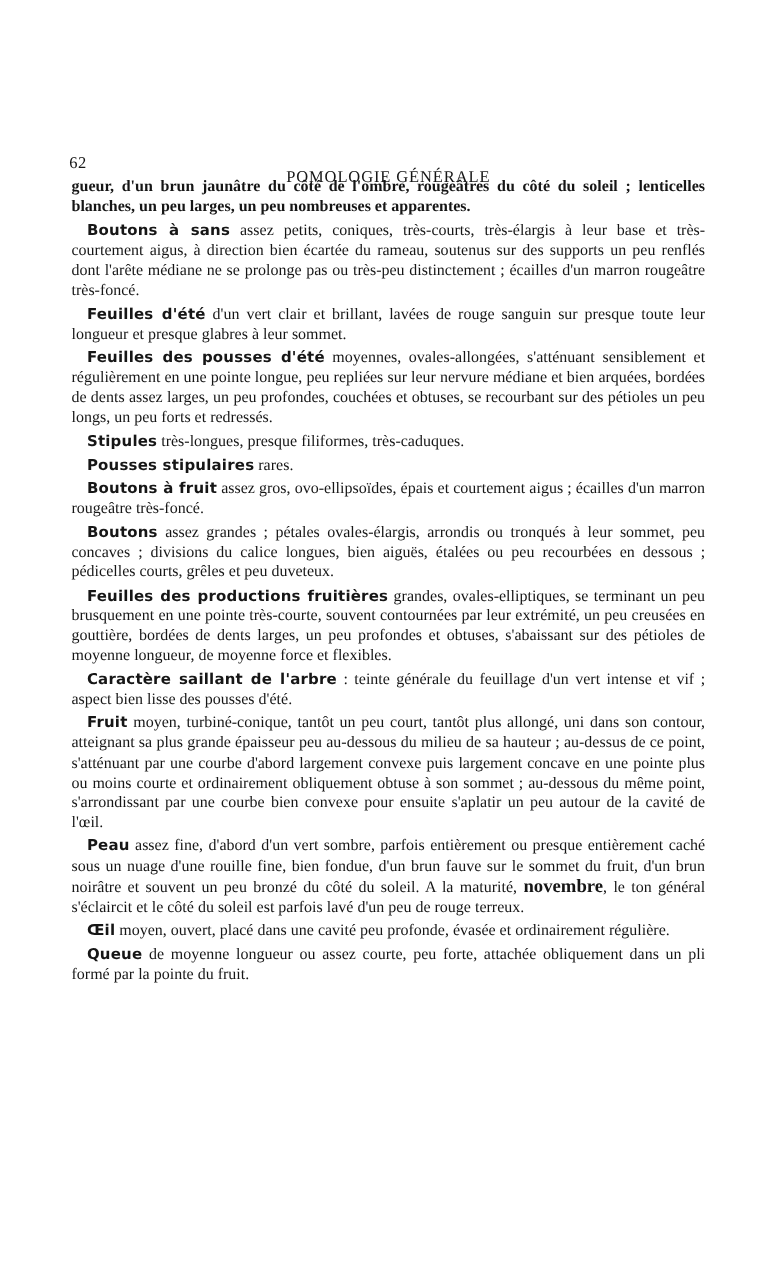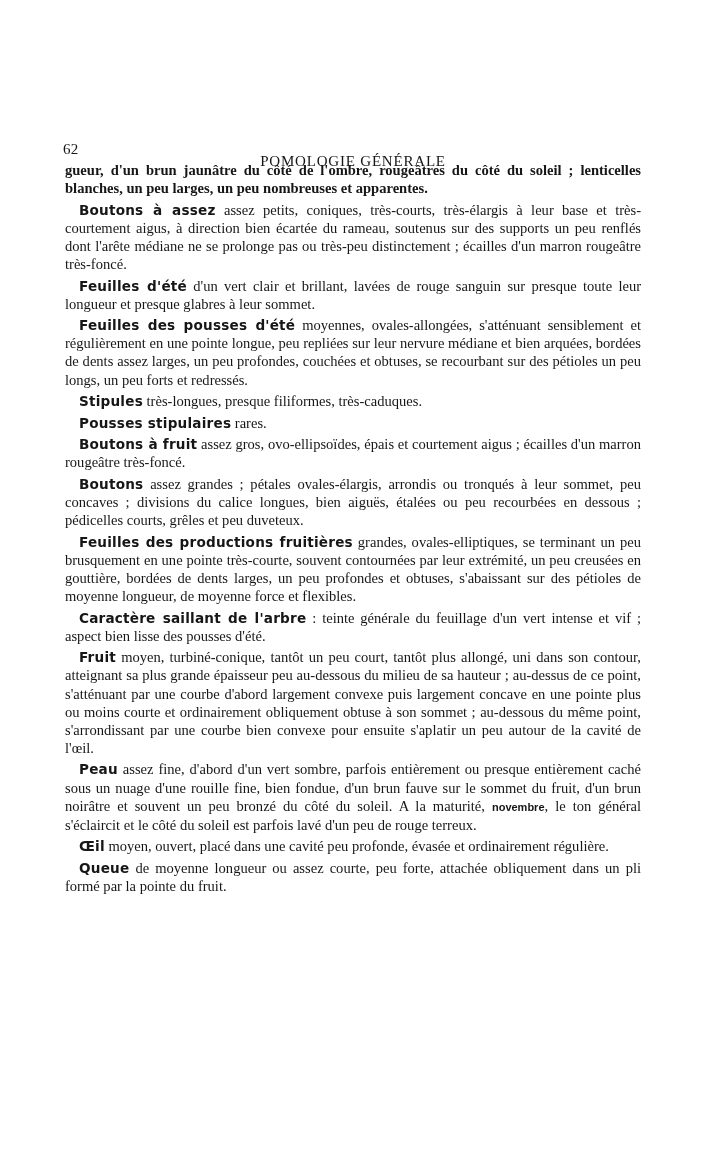--- a/index.html
+++ b/index.html
@@ -7,37 +7,37 @@
          font-family: "Liberation Serif", "DejaVu Serif", serif; color: #161616; }
   .page { position: absolute; left: 65px; top: 141px; width: 576px; }
   .header { position: relative; height: 20px; font-size: 15px; letter-spacing: 0.3px; }
   .folio { position: absolute; left: -2px; top: 0; }
   .running-title { position: absolute; left: 0; right: 0; text-align: center; top: 12px; letter-spacing: 0.8px; }
   .body-text { font-size: 14.55px; line-height: 18.1px; text-align: justify; }
   .para { margin: 0 0 3.5px 0; text-indent: 14px; text-align: justify; }
   .para.cont { text-indent: 0; font-weight: bold; }
   .lead { font-family: "DejaVu Sans", "Liberation Sans", sans-serif; font-weight: bold;
           font-size: 13.6px; letter-spacing: 0.2px; }
-  .em-bold { font-family: Liberation Sans, sans-serif; font-weight: bold; font-size: 11px; }
+  .em-bold { font-family: Liberation Serif, serif; font-weight: bold; font-size: 17px; }
 </style>
 </head>
 <body>
 
 <div class="page">
   <div class="header">
     <span class="folio">62</span>
     <span class="running-title">POMOLOGIE GÉNÉRALE</span>
   </div>
 
   <div class="body-text">
     <p class="para cont">
       <span>gueur, d'un brun jaunâtre du côté de l'ombre, rougeâtres du côté du soleil ; lenticelles blanches, un peu larges, un peu nombreuses et apparentes.</span>
     </p>
     <p class="para">
-      <span class="lead">Boutons à assez</span><span> assez petits, coniques, très-courts, très-élargis à leur base et très-courtement aigus, à direction bien écartée du rameau, soutenus sur des supports un peu renflés dont l'arête médiane ne se prolonge pas ou très-peu distinctement ; écailles d'un marron rougeâtre très-foncé.</span>
+      <span class="lead">Boutons à sans</span><span> assez petits, coniques, très-courts, très-élargis à leur base et très-courtement aigus, à direction bien écartée du rameau, soutenus sur des supports un peu renflés dont l'arête médiane ne se prolonge pas ou très-peu distinctement ; écailles d'un marron rougeâtre très-foncé.</span>
     </p>
     <p class="para">
       <span class="lead">Feuilles d'été</span><span> d'un vert clair et brillant, lavées de rouge sanguin sur presque toute leur longueur et presque glabres à leur sommet.</span>
     </p>
     <p class="para">
       <span class="lead">Feuilles des pousses d'été</span><span> moyennes, ovales-allongées, s'atténuant sensiblement et régulièrement en une pointe longue, peu repliées sur leur nervure médiane et bien arquées, bordées de dents assez larges, un peu profondes, couchées et obtuses, se recourbant sur des pétioles un peu longs, un peu forts et redressés.</span>
     </p>
     <p class="para">
       <span class="lead">Stipules</span><span> très-longues, presque filiformes, très-caduques.</span>
     </p>

